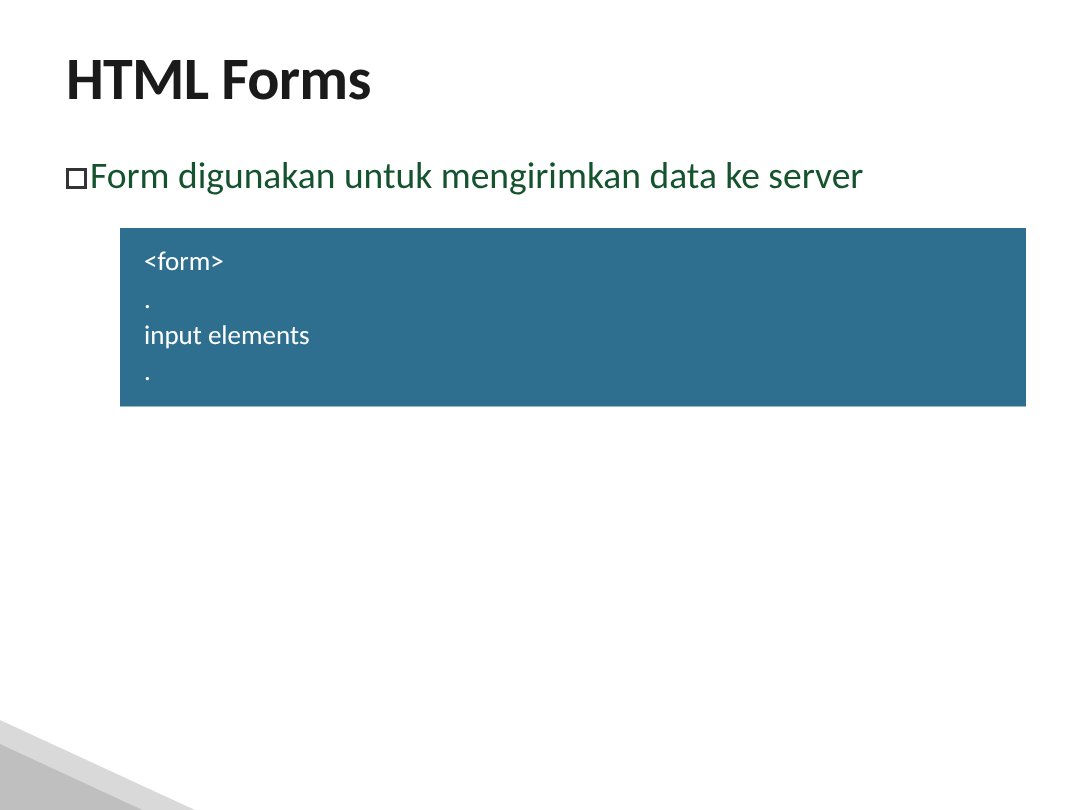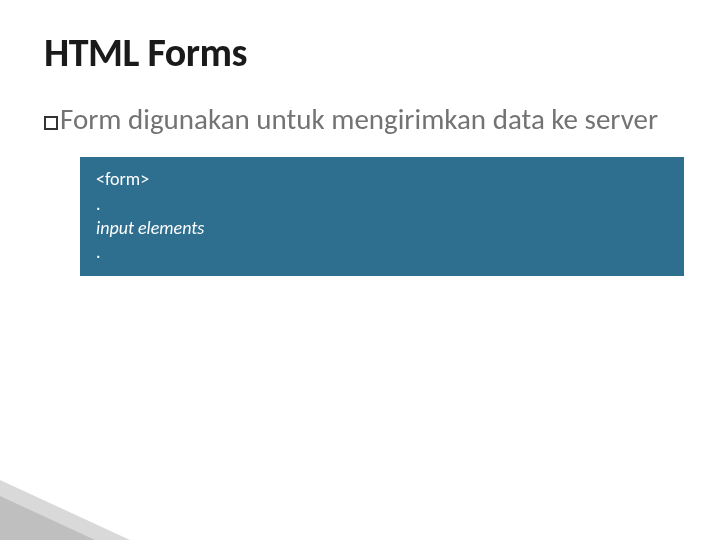--- a/index.html
+++ b/index.html
@@ -15,22 +15,22 @@
     padding: 28px 44px 0 44px;
   }
   .title {
     font-size: 40px;
     font-weight: 700;
     color: #1a1a1a;
     margin-bottom: 24px;
     letter-spacing: -0.5px;
   }
   .bullets {
-    font-size: 29px;
-    color: #737373;
+    font-size: 25px;
+    color: #14532d;
     line-height: 1.25;
   }
   .bullet {
     margin-bottom: 4px;
   }
   .bullet-marker {
     display: inline-block;
     width: 14px;
     height: 14px;
     border: 2px solid #333;
@@ -41,21 +41,20 @@
     margin: 20px 0 0 36px;
     background: #2e6e8e;
     color: #ffffff;
     padding: 10px 16px 12px 16px;
     font-size: 18px;
     line-height: 1.35;
     width: 604px;
     font-family: Calibri, Arial, sans-serif;
   }
   .codebox .italic {
-    font-style: italic;
   }
   .triangle {
     position: absolute;
     left: 0;
     bottom: 0;
     width: 0;
     height: 0;
     border-left: 0 solid transparent;
     border-right: 130px solid transparent;
     border-bottom: 60px solid #d9d9d9;

